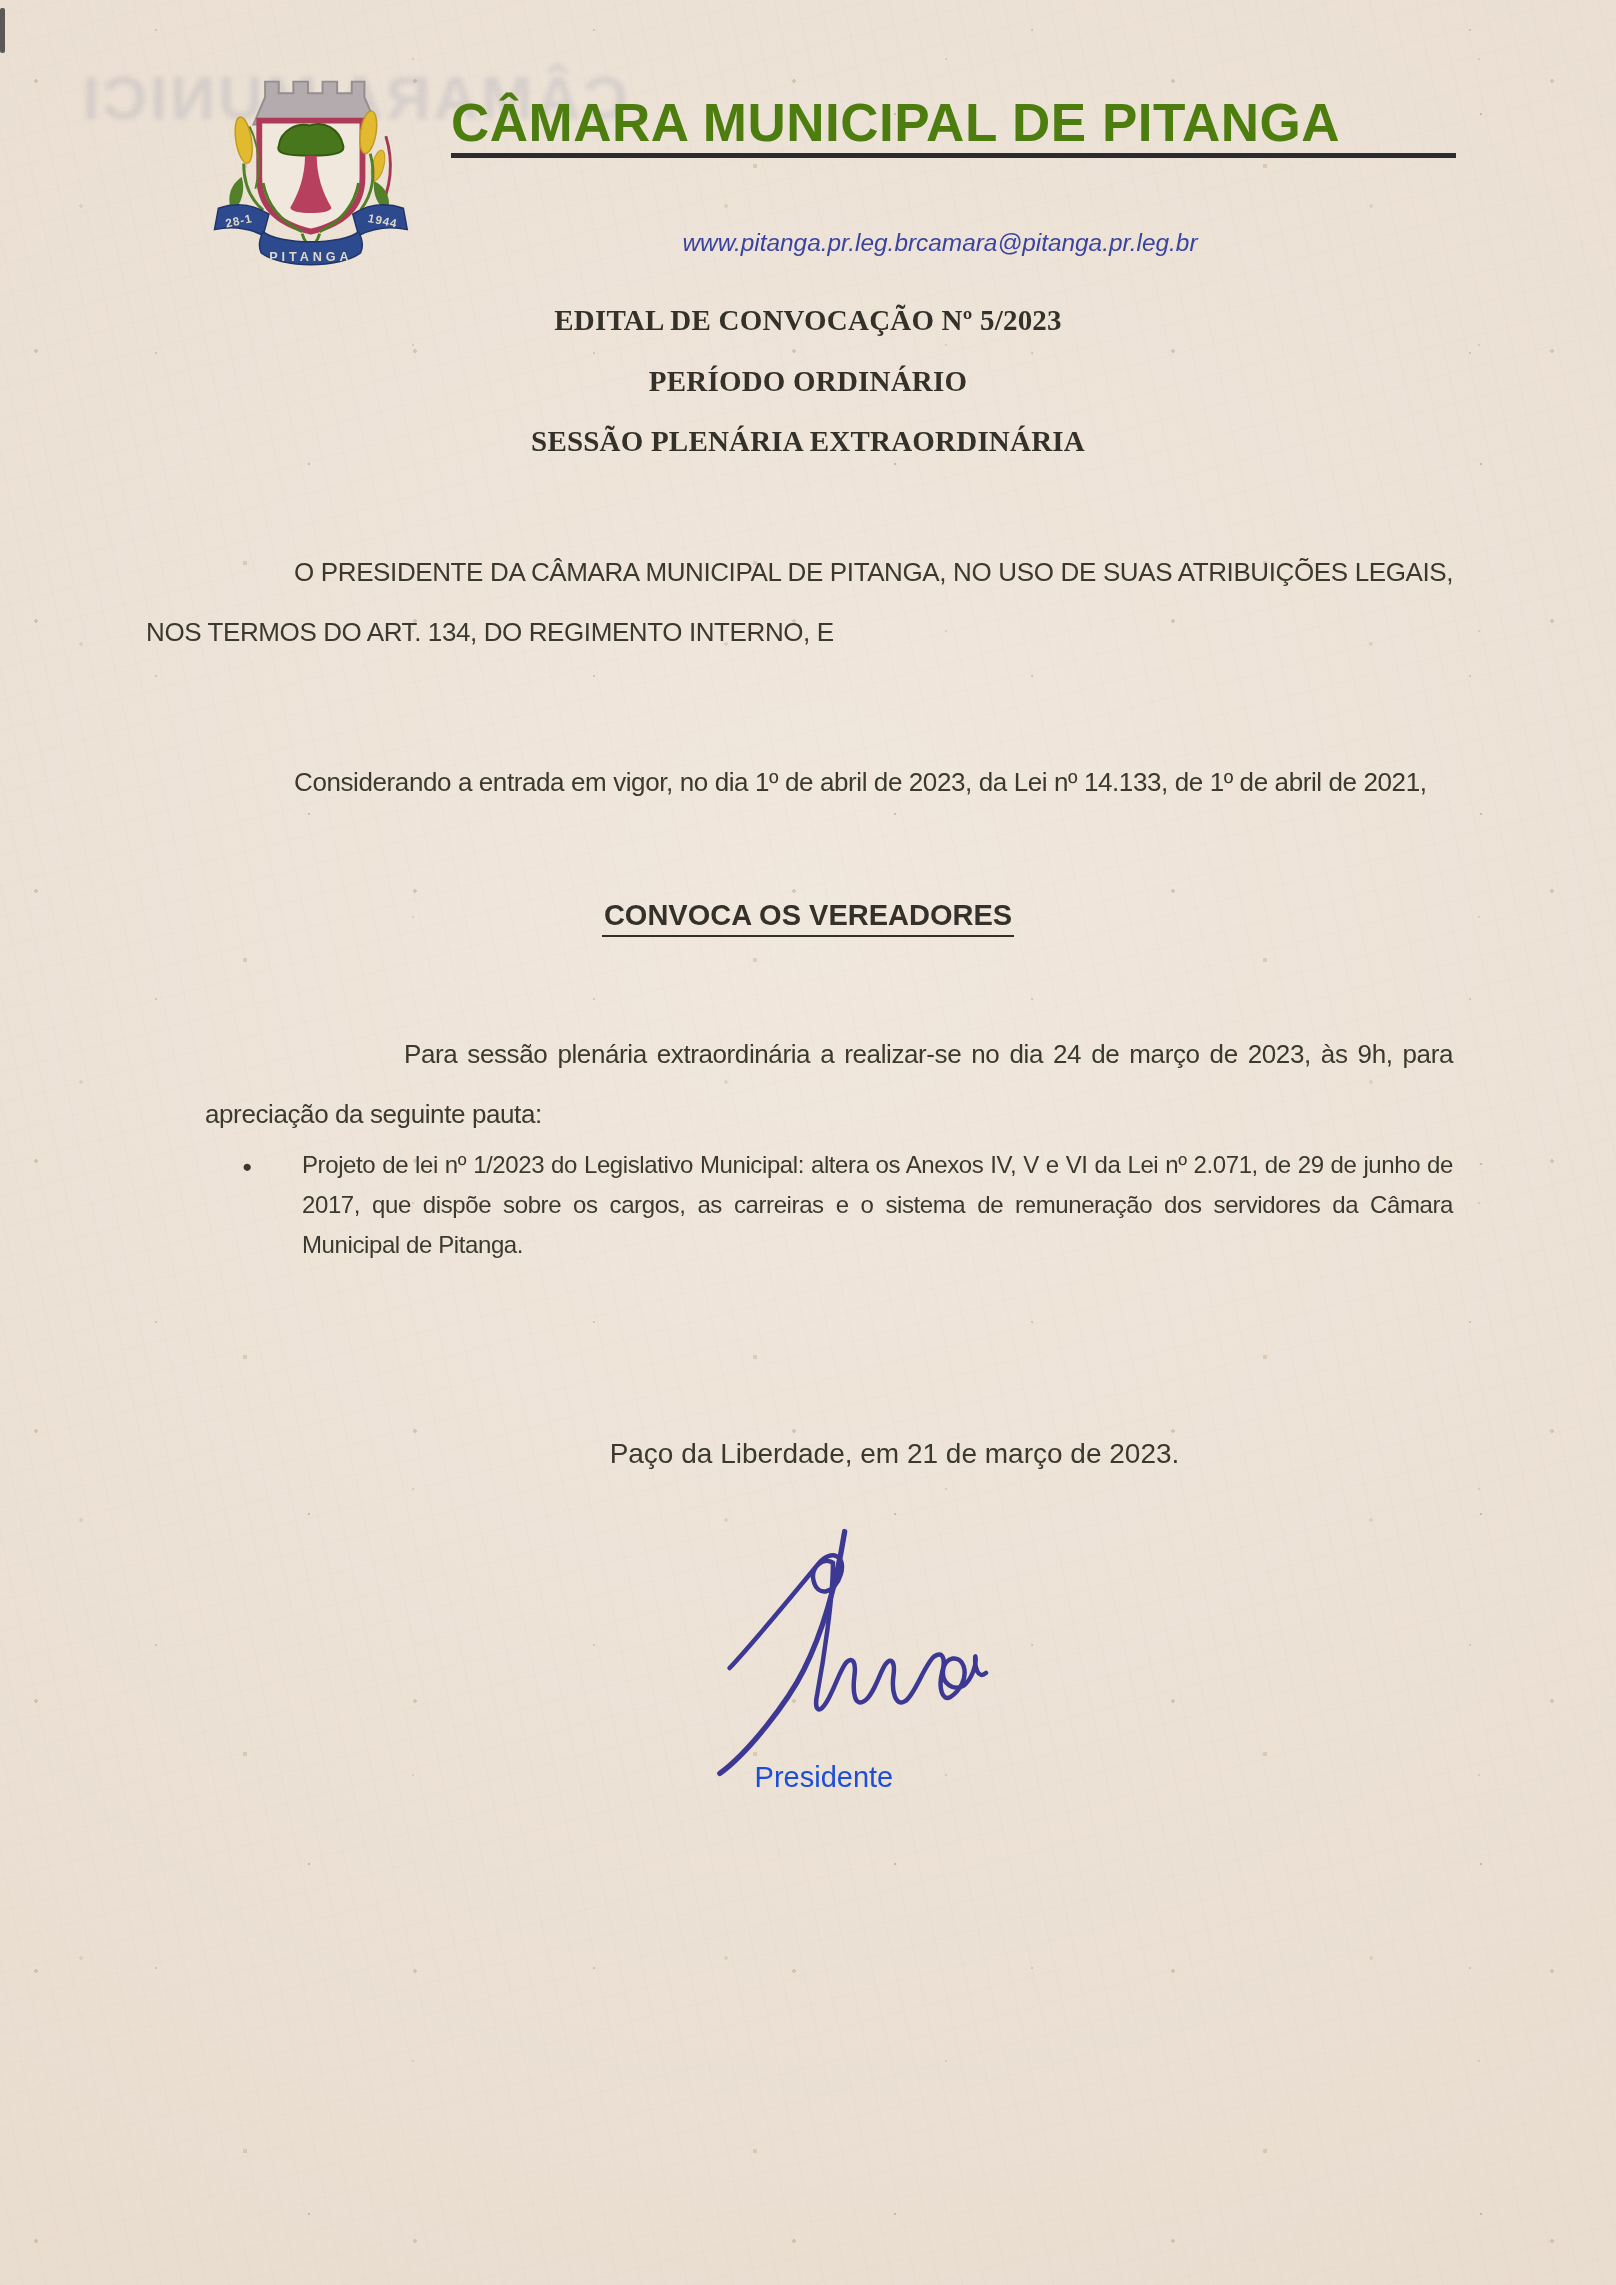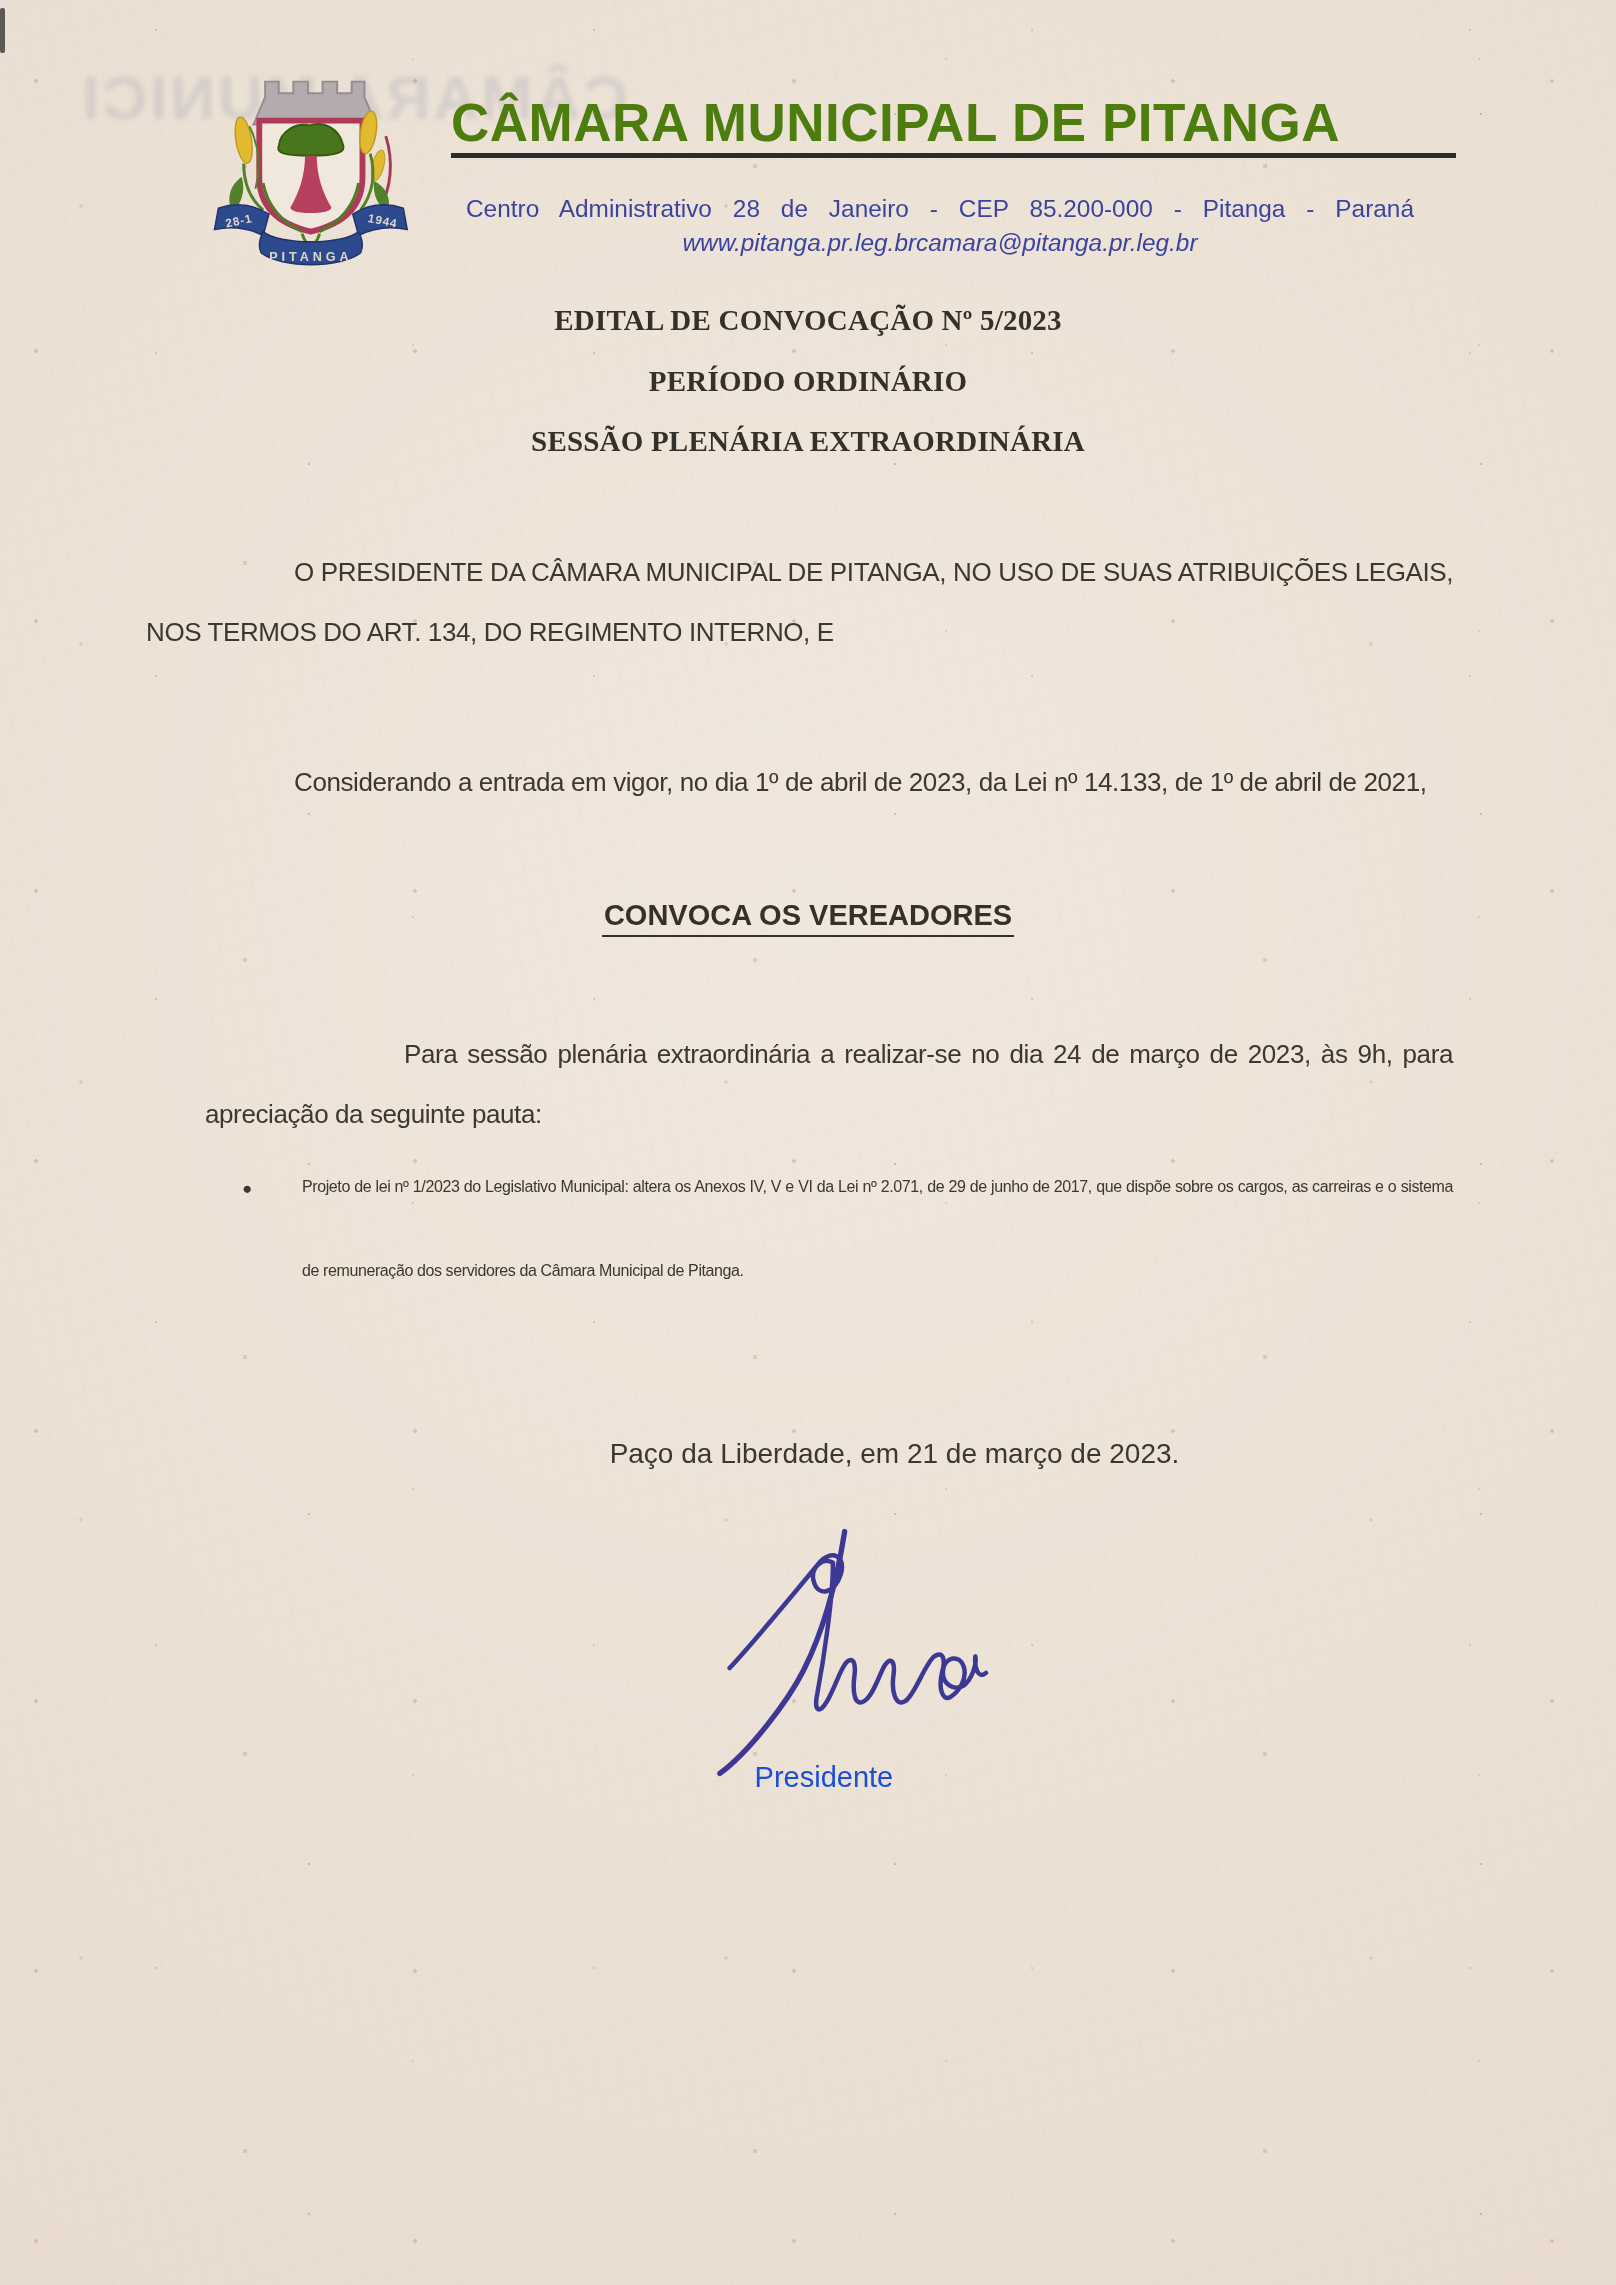--- a/index.html
+++ b/index.html
@@ -78,21 +78,21 @@
     text-align:center;font-size:29px;font-weight:bold;color:#34312b;
   }
   .convoca span{display:inline-block;border-bottom:2.9px solid #34312b;padding:0 2px 2.9px 2px;}
   .para-3{top:1024px;left:205px;width:1248px;text-indent:199px;}
   .agenda{
     position:absolute;left:302px;top:1145px;width:1151px;
     margin:0;padding:0;list-style:none;
   }
   .agenda li{
     position:relative;
-    font-size:16px;line-height:84px;letter-spacing:-0.4px;
+    font-size:24px;line-height:40px;letter-spacing:-0.4px;
     text-align:justify;color:#3b382f;
   }
   .agenda li::before{
     content:"●";
     position:absolute;left:-60px;top:2px;
     font-size:16.6px;color:#3b382f;
   }
   .closing{
     position:absolute;left:146px;width:1307px;top:1438px;
     text-align:center;font-size:28px;color:#3b382f;
@@ -147,21 +147,20 @@
     <path d="M26,144 C44,138 62,140 78,150 L72,172 C56,164 40,162 22,166 Z" fill="#2e4a8e" stroke="#1f3467" stroke-width="1.5"></path>
     <path d="M216,144 C198,138 180,140 164,150 L170,172 C186,164 202,162 220,166 Z" fill="#2e4a8e" stroke="#1f3467" stroke-width="1.5"></path>
     <path d="M72,168 C88,182 154,182 170,168 C174,176 175,184 172,190 C150,206 92,206 70,190 C67,184 68,176 72,168 Z" fill="#2e4a8e" stroke="#1f3467" stroke-width="1.5"></path>
     <text x="48" y="161" transform="rotate(-12 48 161)" font-size="12" font-weight="bold" fill="#ded8c8" text-anchor="middle" letter-spacing="1">28-1</text>
     <text x="194" y="161" transform="rotate(12 194 161)" font-size="12" font-weight="bold" fill="#ded8c8" text-anchor="middle" letter-spacing="1">1944</text>
     <text x="121" y="198" font-size="13" font-weight="bold" fill="#ded8c8" text-anchor="middle" letter-spacing="4">PITANGA</text>
   </svg>
 
   <div class="org-title">CÂMARA MUNICIPAL DE PITANGA</div>
   <div class="header-rule"></div>
-  <div class="addr addr-2">Centro Administrativo 28 de Janeiro - CEP 85.200-000 - Pitanga - Paraná</div>
   <div class="addr addr-3">
     <span>www.pitanga.pr.leg.br</span>
     <span>camara@pitanga.pr.leg.br</span>
   </div>
 
   <div class="doc-title t1">EDITAL DE CONVOCAÇÃO Nº 5/2023</div>
   <div class="doc-title t2">PERÍODO ORDINÁRIO</div>
   <div class="doc-title t3">SESSÃO PLENÁRIA EXTRAORDINÁRIA</div>
 
   <div class="para para-1">O PRESIDENTE DA CÂMARA MUNICIPAL DE PITANGA, NO USO DE SUAS ATRIBUIÇÕES LEGAIS, NOS TERMOS DO ART. 134, DO REGIMENTO INTERNO, E</div>

